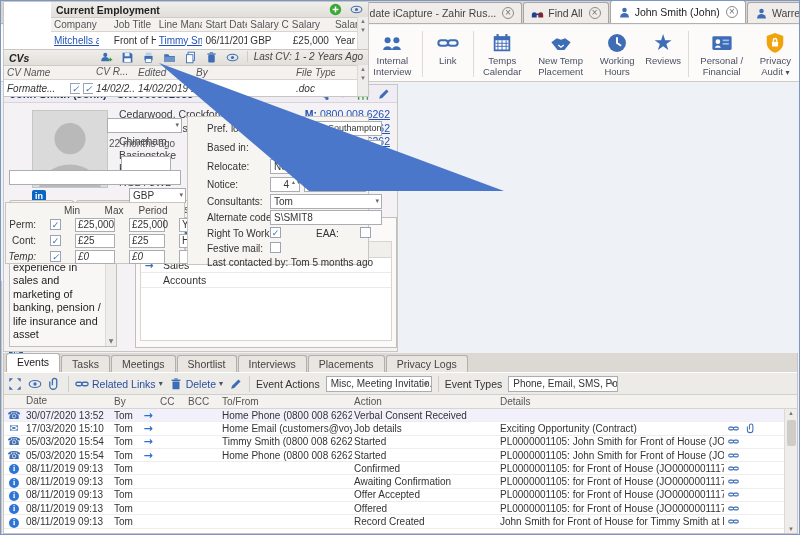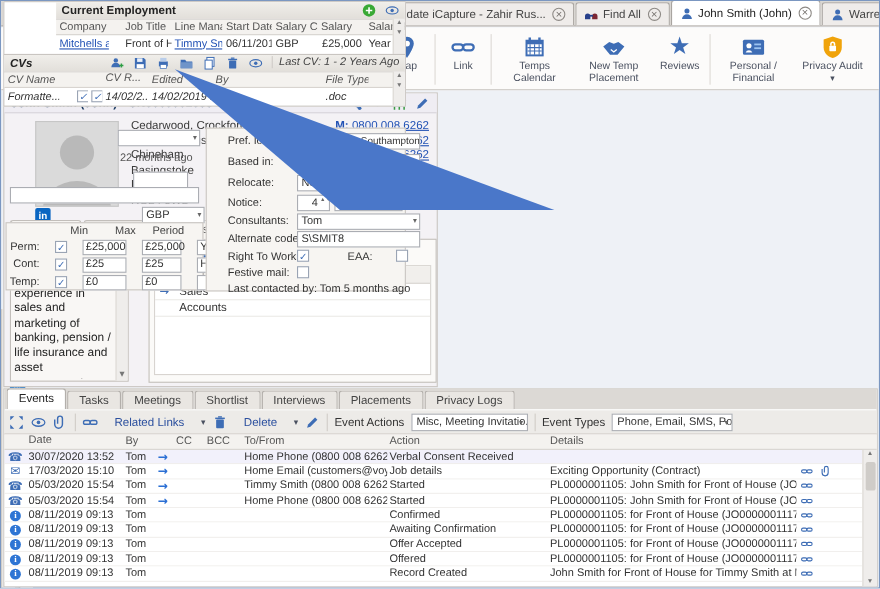--- a/index.html
+++ b/index.html
@@ -107,21 +107,21 @@
   .fb-badge { display:inline-flex; align-items:center; justify-content:center; width:13px; height:13px; background:#3b5998; color:#fff; font-weight:bold; font-size:10px; border-radius:2px; }
 
   
   .events-panel { position:absolute; left:2px; top:352px; width:795px; height:181px; background:#fff; border:1px solid #c9c5c1; }
   .ev-tabs { position:absolute; left:0; top:-1px; display:flex; padding-left:2px; }
   .ev-tabs { position:relative; background:#dcd9d5; height:19px; align-items:flex-end; }
   .evtab { padding:2px 10px; border:1px solid #b3afab; border-bottom:none; background:#e9e6e2; border-radius:3px 3px 0 0; margin-right:1px; font-size:10.5px; color:#444; height:17px; }
   .evtab.active { background:#fff; height:19px; color:#222; }
   .ev-tools { display:flex; align-items:center; height:22px; background:#edebe8; border-bottom:1px solid #d2cec9; padding:0 4px; gap:6px; font-size:10.5px; color:#333; }
   .ev-tools .mini svg { width:14px; height:14px; display:block; }
-  .ev-tools .tool { display:flex; align-items:center; gap:15px; color:#2b4f9e; }
+  .ev-tools .tool { display:flex; align-items:center; gap:3px; color:#2b4f9e; }
   .ev-tools .lbl { color:#333; }
   .ev-dd { position:relative; background:#fff; border:1px solid #abadb3; height:16px; font-size:10px; padding:1px 14px 0 4px; white-space:nowrap; overflow:hidden; }
   .ev-dd::after { content:"▾"; position:absolute; right:3px; top:3px; font-size:7px; color:#666; }
   .ev-sep { width:1px; height:16px; background:#d0ccc7; }
   .ev-head { display:flex; align-items:center; height:14px; background:#f4f2ef; border-bottom:1px solid #d8d4d0; font-size:10px; color:#555; }
   .ev-head > span, .ev-row > span { padding:0 2px; white-space:nowrap; overflow:hidden; }
   .ev-rows { position:absolute; left:0; top:55px; right:13px; bottom:0; overflow:hidden; }
   .ev-row { display:flex; align-items:center; height:13.3px; border-bottom:1px solid #f0eeec; font-size:10px; color:#333; background:#fff; }
   .ev-row.sel { background:#f2f1fb; }
   .c0{width:20px;text-align:center} .c1{width:88px} .c2{width:26px} .c3{width:20px;text-align:center} .c4{width:28px} .c5{width:34px} .c6{width:132px} .c7{width:146px} .c8{width:226px} .c9{width:18px;text-align:center} .c10{width:18px;text-align:center}
@@ -276,20 +276,30 @@
       </div>
       <div class="tbtn">
         <div class="ticon">
           <svg viewBox="0 0 16 16">
             <path d="M8 1a4.5 4.5 0 0 1 4.5 4.5C12.5 8.8 8 15 8 15S3.5 8.8 3.5 5.5A4.5 4.5 0 0 1 8 1z" fill="#3e6db5"></path>
             <circle cx="8" cy="5.5" r="1.9" fill="#fff"></circle>
           </svg>
         </div>
         <div>Map</div>
       </div>
+      <div class="tbtn">
+        <div class="ticon">
+          <svg viewBox="0 0 16 16" fill="#3e6db5">
+            <circle cx="4.8" cy="6" r="2.2"></circle>
+            <circle cx="11.2" cy="6" r="2.2"></circle>
+            <path d="M1.5 13a3.4 3.4 0 0 1 6.6 0zM7.9 13a3.4 3.4 0 0 1 6.6 0z"></path>
+          </svg>
+        </div>
+        <div>Internal Interview</div>
+      </div>
       <div class="tsep"></div>
       <div class="tbtn">
         <div class="ticon">
           <svg viewBox="0 0 16 16">
             <rect x="1" y="6" width="7" height="4" rx="2" fill="none" stroke="#3e6db5" stroke-width="1.5"></rect>
             <rect x="8" y="6" width="7" height="4" rx="2" fill="none" stroke="#3e6db5" stroke-width="1.5"></rect>
           </svg>
         </div>
         <div>Link</div>
       </div>
@@ -307,20 +317,29 @@
         <div>Temps Calendar</div>
       </div>
       <div class="tbtn">
         <div class="ticon">
           <svg viewBox="0 0 16 16" fill="#3e6db5">
             <path d="M1 7.5l4-3 3 1.2L11 4.5l4 3-4.5 5.5h-5z"></path>
             <path d="M6 9.5l2 1.6 2-1.6" stroke="#fff" stroke-width=".9" fill="none"></path>
           </svg>
         </div>
         <div>New Temp Placement</div>
+      </div>
+      <div class="tbtn">
+        <div class="ticon">
+          <svg viewBox="0 0 16 16">
+            <circle cx="8" cy="8" r="6.5" fill="#3e6db5"></circle>
+            <path d="M8 3.8V8l3 2" stroke="#fff" stroke-width="1.4" fill="none"></path>
+          </svg>
+        </div>
+        <div>Working Hours</div>
       </div>
       <div class="tbtn">
         <div class="ticon">
           <span class="g" style="font-size:22px;color:#3e6db5">★</span>
         </div>
         <div>Reviews</div>
       </div>
       <div class="tsep"></div>
       <div class="tbtn">
         <div class="ticon">
@@ -603,21 +622,21 @@
               <span class="rin2">£25,000</span>
               <span class="rsel">Year</span>
             </div>
             <div class="rrow" style="top: 30px;">
               <span class="rlab">Cont:</span>
               <span class="chk">✓</span>
               <span class="rin">£25</span>
               <span class="rin2">£25</span>
               <span class="rsel">Hour</span>
             </div>
-            <div class="rrow" style="top: 46px;">
+            <div class="rrow" style="top: 46px; font-style: italic;">
               <span class="rlab">Temp:</span>
               <span class="chk">✓</span>
               <span class="rin">£0</span>
               <span class="rin2">£0</span>
               <span class="rsel"></span>
               <span class="mini" style="width: 14px;"><svg viewBox="0 0 16 16">
                   <circle cx="6.5" cy="4.8" r="2.5" fill="#3e6db5"></circle>
                   <path d="M1.5 12.5a5 5 0 0 1 10 0z" fill="#3e6db5"></path>
                   <rect x="10.5" y="9" width="4.5" height="4" fill="#3e6db5"></rect>
                 </svg></span>

